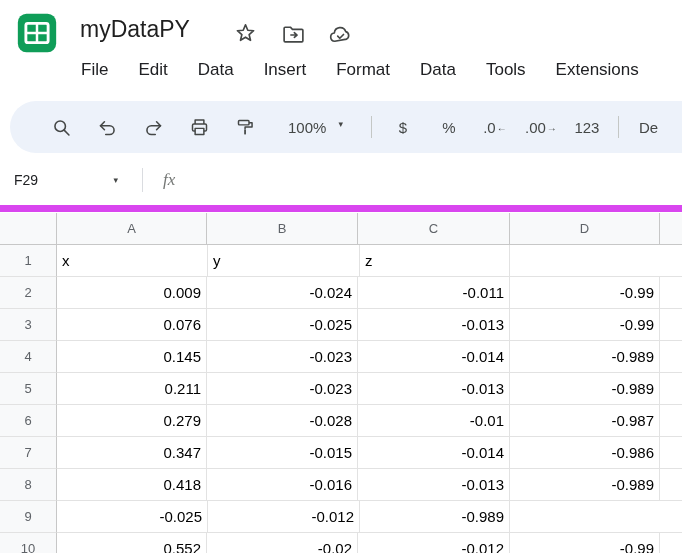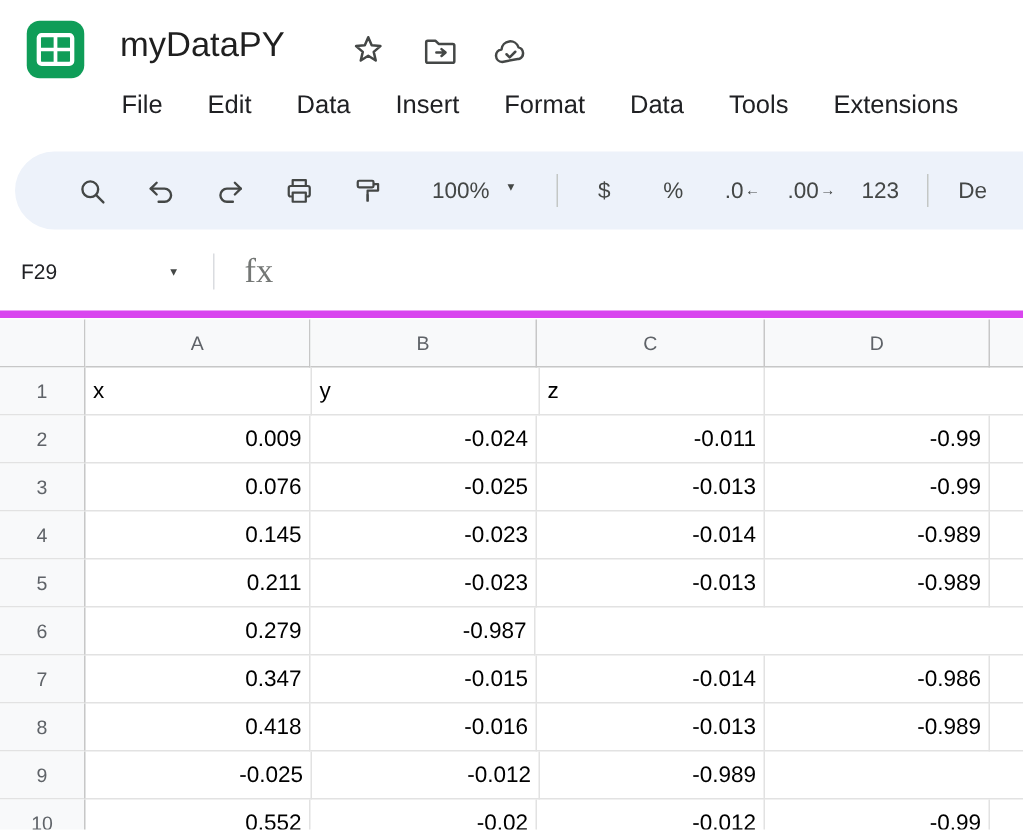--- a/index.html
+++ b/index.html
@@ -31,27 +31,27 @@
   .ttext{ font-size:15px; font-weight:500; color:#444746; }
   .arr{ font-size:10px; vertical-align:6px; margin-left:1px; }
   .zoom{ display:flex; align-items:flex-start; gap:12px; padding:0 16px; margin:0 4px;
          font-size:15px; color:#444746; cursor:pointer; flex:0 0 auto; }
   .caret{ font-size:9px; color:#444746; }
   .tdiv{ width:1px; height:22px; background:#c4c7c5; margin:0 8px; flex:0 0 auto; }
   .tfont{ font-size:15px; color:#444746; margin-left:12px; white-space:nowrap; cursor:pointer; }
   
   .formulabar{
     position:absolute; left:0; top:154px; width:682px; height:58px;
-    display:flex; align-items:center; background:#fff; border-bottom:5px solid #d946ef;
+    display:flex; align-items:center; background:#fff; border-bottom:7px solid #d946ef;
   }
   .namebox{ width:132px; display:flex; align-items:center; justify-content:space-between;
             padding:0 14px 0 14px; font-size:14px; color:#202124; cursor:pointer; }
   .vdiv{ width:1px; height:24px; background:#dadce0; margin-left:10px; }
-  .fx{ margin-left:20px; font-family:"Liberation Serif", serif; 
-       font-size:23px; color:#747775; }
+  .fx{ margin-left:20px; font-family:"Liberation Serif", serif; font-style:italic;
+       font-size:17px; color:#747775; }
   
   .grid{ position:absolute; left:0; top:213px; width:682px; height:340px; font-size:15px; }
   .hrow{ display:flex; height:32px; }
   .corner{ width:57px; height:32px; background:#f8f9fa;
            border-right:1px solid #c7c7c7; border-bottom:1px solid #c7c7c7; cursor:pointer; }
   .ch{ height:32px; line-height:31px; text-align:center; font-size:13px; color:#5f6368;
        background:#f8f9fa; border-right:1px solid #c7c7c7; border-bottom:1px solid #c7c7c7; cursor:pointer; }
   .grow{ display:flex; height:32px; }
   .rn{ width:57px; text-align:center; line-height:32px; font-size:13px; color:#5f6368;
        background:#f8f9fa; border-right:1px solid #c7c7c7; border-bottom:1px solid #e2e2e2; cursor:pointer; }
@@ -219,20 +219,22 @@
           <div class="rn">5</div>
           <div class="cell c1 ar">0.211</div>
           <div class="cell c2 ar">-0.023</div>
           <div class="cell c3 ar">-0.013</div>
           <div class="cell c4 ar">-0.989</div>
           <div class="cell csliver"></div>
         </div>
         <div class="grow">
           <div class="rn">6</div>
           <div class="cell c1 ar">0.279</div>
+          <div class="cell c2 ar">-0.028</div>
+          <div class="cell c3 ar">-0.01</div>
           <div class="cell c4 ar">-0.987</div>
           <div class="cell csliver"></div>
         </div>
         <div class="grow">
           <div class="rn">7</div>
           <div class="cell c1 ar">0.347</div>
           <div class="cell c2 ar">-0.015</div>
           <div class="cell c3 ar">-0.014</div>
           <div class="cell c4 ar">-0.986</div>
           <div class="cell csliver"></div>

